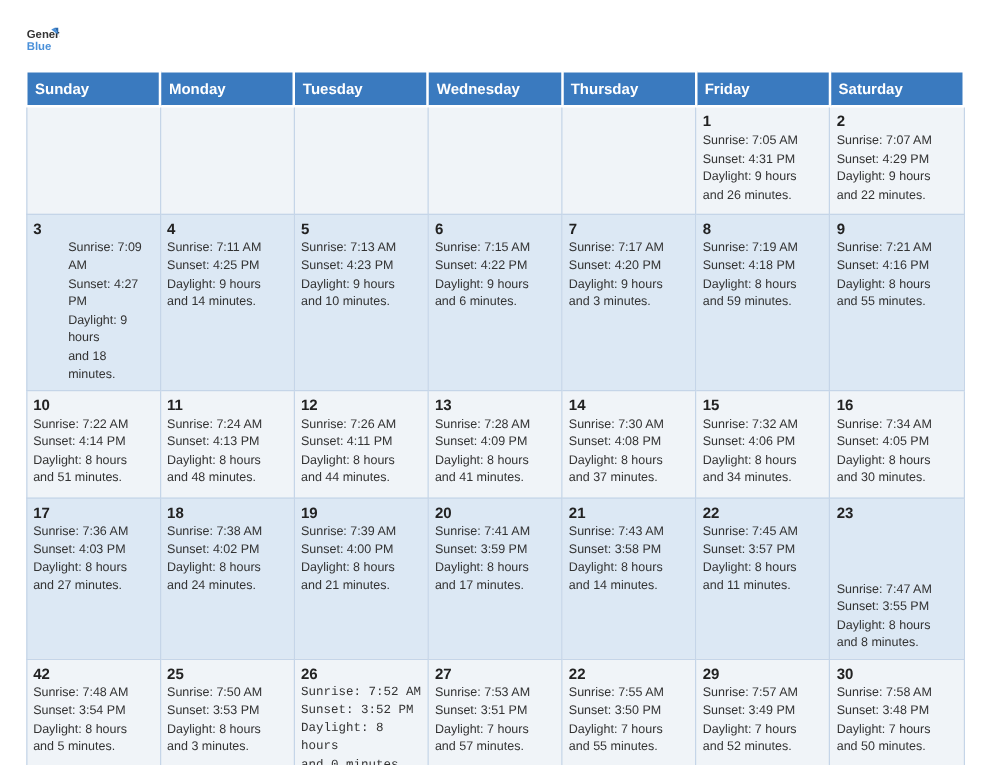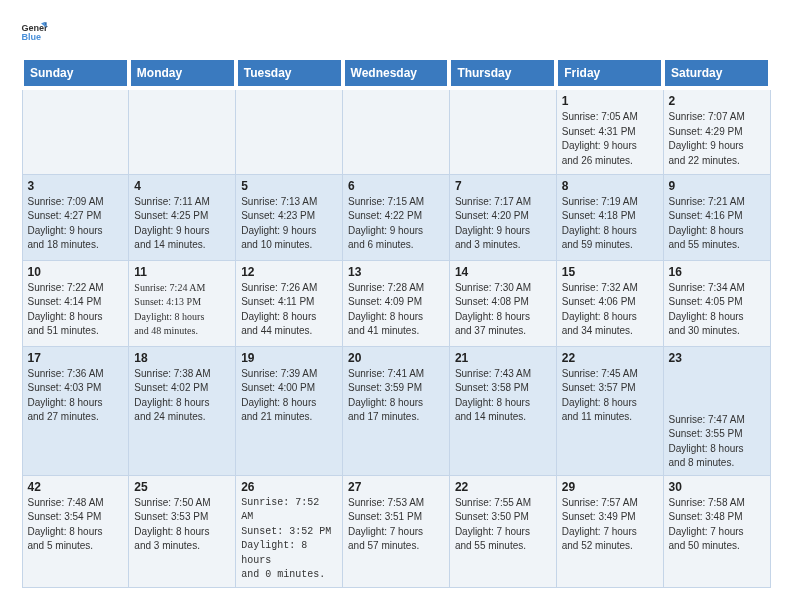--- a/index.html
+++ b/index.html
@@ -59,21 +59,21 @@
     }
     thead tr {
       background-color: #3a7abf;
     }
     thead th {
       color: #fff;
       font-size: 12px;
       font-weight: bold;
       padding: 6px 6px;
       text-align: left;
-      border: 4px solid #ffffff;
+      border: 2px solid #ffffff;
     }
     tbody tr {
       vertical-align: top;
     }
     tbody tr:nth-child(odd) {
       background-color: #f0f4f8;
     }
     tbody tr:nth-child(even) {
       background-color: #dce8f4;
     }
@@ -155,21 +155,21 @@
             <span class="day-num">2</span>
             <div class="day-info" style="white-space: pre-line;">Sunrise: 7:07 AM
 Sunset: 4:29 PM
 Daylight: 9 hours
 and 22 minutes.</div>
           </td>
         </tr>
         <tr>
           <td>
             <span class="day-num">3</span>
-            <div class="day-info" style="white-space: pre-line;">Sunrise: 7:09 AM
+            <div class="day-info" style="white-space: pre-line; margin-left: 28px;">Sunrise: 7:09 AM
 Sunset: 4:27 PM
 Daylight: 9 hours
 and 18 minutes.</div>
           </td>
           <td>
             <span class="day-num">4</span>
             <div class="day-info" style="white-space: pre-line;">Sunrise: 7:11 AM
 Sunset: 4:25 PM
 Daylight: 9 hours
 and 14 minutes.</div>
@@ -213,21 +213,21 @@
         <tr>
           <td>
             <span class="day-num">10</span>
             <div class="day-info" style="white-space: pre-line;">Sunrise: 7:22 AM
 Sunset: 4:14 PM
 Daylight: 8 hours
 and 51 minutes.</div>
           </td>
           <td>
             <span class="day-num">11</span>
-            <div class="day-info" style="white-space: pre-line; font-family: Liberation Serif, serif;">Sunrise: 7:24 AM
+            <div class="day-info" style="white-space: pre-line;">Sunrise: 7:24 AM
 Sunset: 4:13 PM
 Daylight: 8 hours
 and 48 minutes.</div>
           </td>
           <td>
             <span class="day-num">12</span>
             <div class="day-info" style="white-space: pre-line;">Sunrise: 7:26 AM
 Sunset: 4:11 PM
 Daylight: 8 hours
 and 44 minutes.</div>

